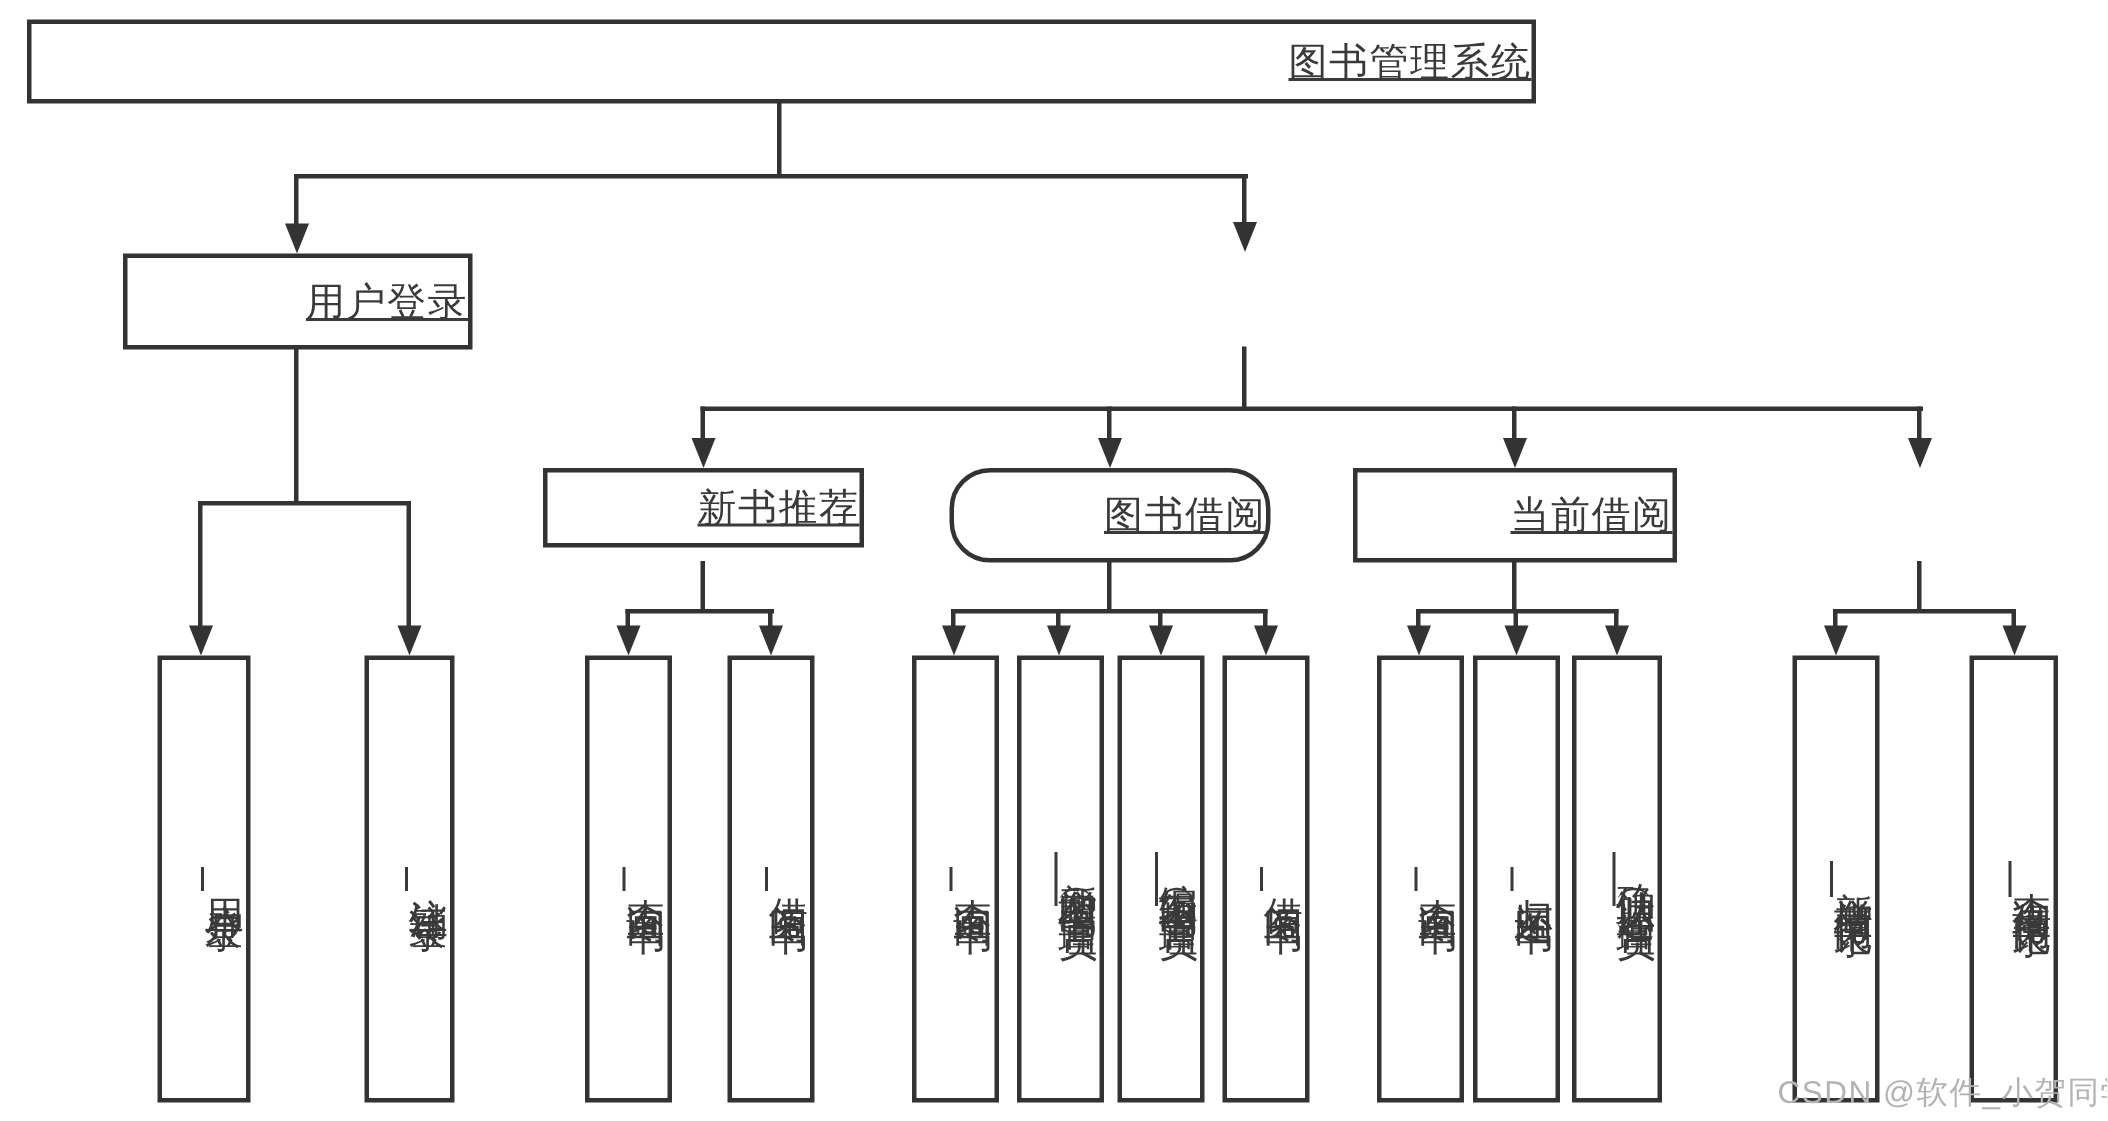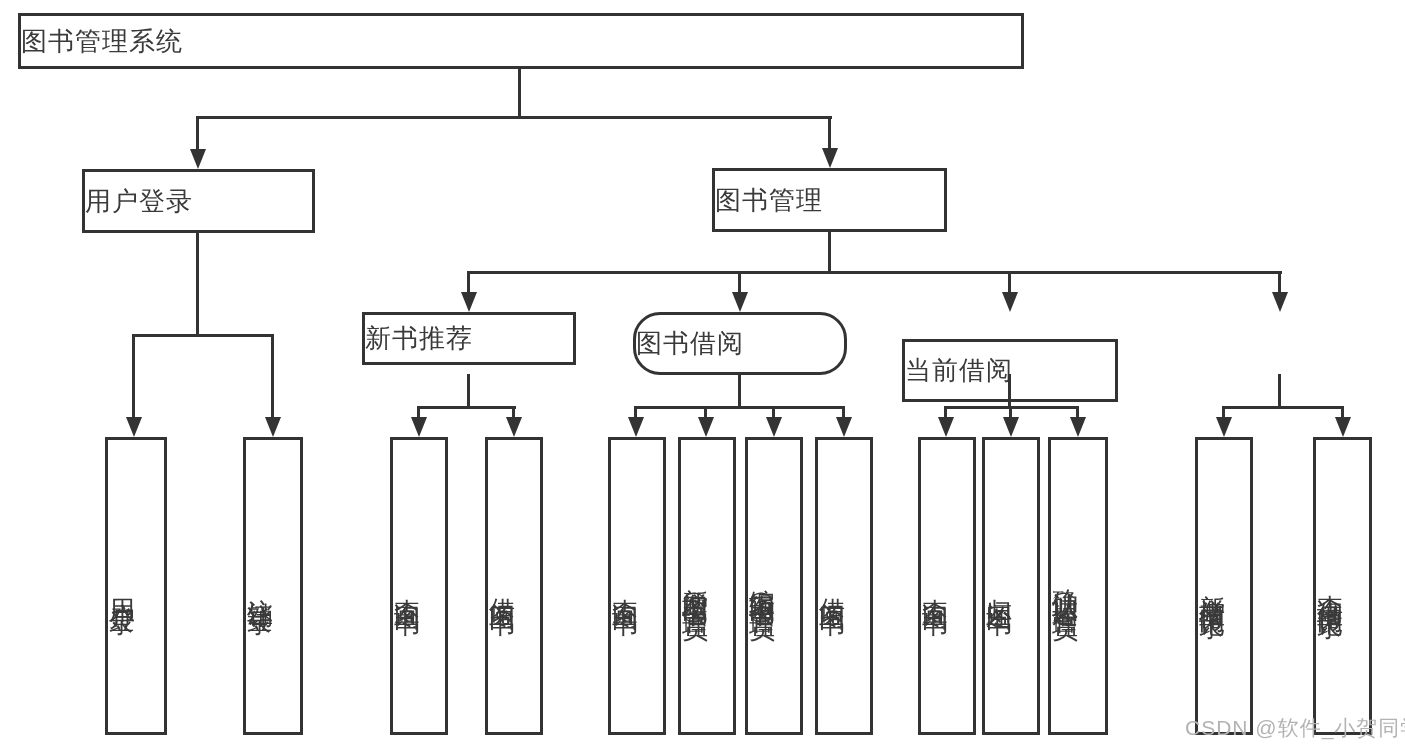--- a/index.html
+++ b/index.html
@@ -17,21 +17,22 @@
     font-family:"Liberation Sans","DejaVu Sans",sans-serif;
     color:var(--text);
   }
   .box{
     position:absolute;
     box-sizing:border-box;
     border:3px solid var(--line);
     background:var(--bg);
     display:flex;
     align-items:center;
-    justify-content:flex-start;
+    justify-content:flex-end;
+    text-decoration:underline;
   }
   .hlabel{
     font-size:26px;
     letter-spacing:1px;
     white-space:nowrap;
   }
   .vlabel{
     writing-mode:vertical-rl;
     text-orientation:mixed;
     font-size:26px;
@@ -72,23 +73,20 @@
   <div class="line" style="left:518px;top:68px;width:3px;height:50px;"></div>
   <div class="line" style="left:197px;top:116px;width:635px;height:3px;"></div>
   <div class="line" style="left:196px;top:116px;width:3px;height:34px;"></div>
   <div class="arrow" style="left:190px;top:149px;"></div>
   <div class="line" style="left:828px;top:116px;width:3px;height:34px;"></div>
   <div class="arrow" style="left:822px;top:148px;"></div>
 
   <div class="box" style="left:82px;top:169px;width:233px;height:64px;">
     <span class="hlabel">用户登录</span>
   </div>
-  <div class="box" style="left:712px;top:168px;width:235px;height:64px;">
-    <span class="hlabel">图书管理</span>
-  </div>
 
   <div class="line" style="left:196px;top:232px;width:3px;height:104px;"></div>
   <div class="line" style="left:133px;top:334px;width:141px;height:3px;"></div>
   <div class="line" style="left:132px;top:334px;width:3px;height:84px;"></div>
   <div class="arrow" style="left:126px;top:417px;"></div>
   <div class="line" style="left:271px;top:334px;width:3px;height:84px;"></div>
   <div class="arrow" style="left:265px;top:417px;"></div>
 
   <div class="line" style="left:828px;top:231px;width:3px;height:43px;"></div>
   <div class="line" style="left:467px;top:271px;width:815px;height:3px;"></div>
@@ -100,21 +98,21 @@
   <div class="arrow" style="left:1002px;top:292px;"></div>
   <div class="line" style="left:1278px;top:271px;width:3px;height:22px;"></div>
   <div class="arrow" style="left:1272px;top:292px;"></div>
 
   <div class="box" style="left:362px;top:312px;width:214px;height:53px;">
     <span class="hlabel">新书推荐</span>
   </div>
   <div class="box" style="left:633px;top:312px;width:214px;height:63px;border-radius:27px;">
     <span class="hlabel">图书借阅</span>
   </div>
-  <div class="box" style="left:902px;top:312px;width:216px;height:63px;margin-top:27px;">
+  <div class="box" style="left:902px;top:312px;width:216px;height:63px;">
     <span class="hlabel">当前借阅</span>
   </div>
 
   <div class="line" style="left:467px;top:374px;width:3px;height:34px;"></div>
   <div class="line" style="left:417px;top:406px;width:99px;height:3px;"></div>
   <div class="line" style="left:417px;top:406px;width:3px;height:14px;"></div>
   <div class="arrow" style="left:411px;top:417px;"></div>
   <div class="line" style="left:512px;top:406px;width:3px;height:14px;"></div>
   <div class="arrow" style="left:506px;top:417px;"></div>
 

